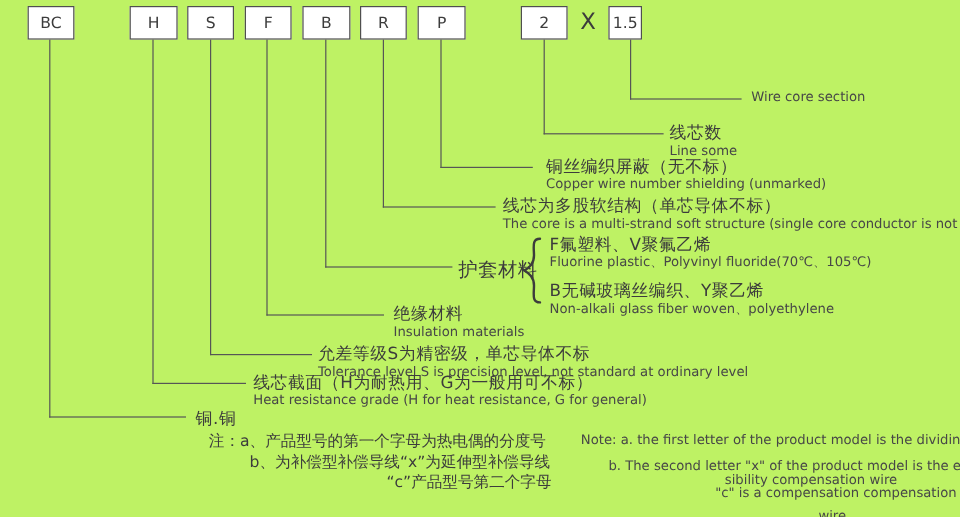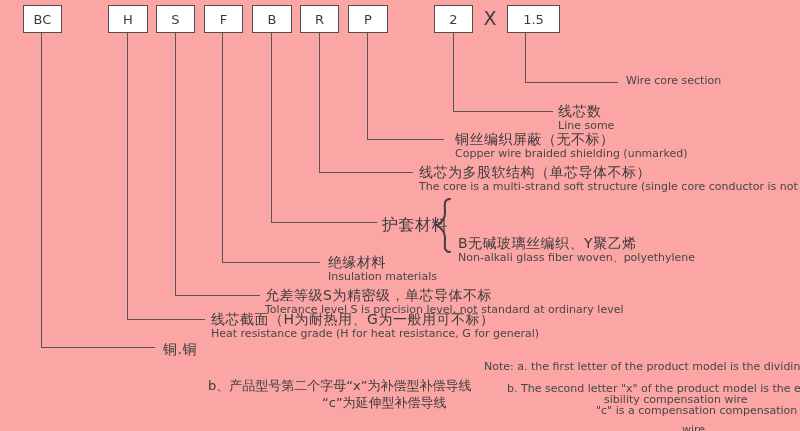--- a/index.html
+++ b/index.html
@@ -3,21 +3,21 @@
 <meta charset="utf-8">
 <style>
   html,body{margin:0;padding:0;}
   body{
     width:800px;height:431px;
     background:#ffffff;
     font-family:"DejaVu Sans","Liberation Sans",sans-serif;
     color:#3c3c3c;
     overflow:hidden;
   }
-  .diagram{position:relative;width:800px;height:431px;background:#fca5a5;}
+  .diagram{position:relative;width:800px;height:431px;background:#bef264;}
   .codebox{
     position:absolute;top:5px;height:28px;
     border:1px solid #4f4f4f;
     display:flex;align-items:center;justify-content:center;
     font-size:13px;color:#3c3c3c;box-sizing:border-box;
     background:#fff;
   }
   .x-sep{
     position:absolute;top:7px;left:477px;width:26px;
     font-size:19px;text-align:center;color:#3c3c3c;
@@ -44,21 +44,21 @@
 
   <div class="codebox" style="left:23px;width:39px">BC</div>
   <div class="codebox" style="left:108px;width:40px">H</div>
   <div class="codebox" style="left:156px;width:39px">S</div>
   <div class="codebox" style="left:204px;width:39px">F</div>
   <div class="codebox" style="left:252px;width:40px">B</div>
   <div class="codebox" style="left:300px;width:39px">R</div>
   <div class="codebox" style="left:348px;width:40px">P</div>
   <div class="codebox" style="left:434px;width:39px">2</div>
   <div class="x-sep">X</div>
-  <div class="codebox" style="left:507px;width:53px">1.5</div>
+  <div class="codebox" style="left:507px;width:28px">1.5</div>
 
   <div class="conn" style="left:41px;top:33px;width:114px;height:315px"></div>
   <div class="conn" style="left:127px;top:33px;width:78px;height:287px"></div>
   <div class="conn" style="left:175px;top:33px;width:85px;height:263px"></div>
   <div class="conn" style="left:222px;top:33px;width:98px;height:230px"></div>
   <div class="conn" style="left:271px;top:33px;width:106px;height:190px"></div>
   <div class="conn" style="left:319px;top:33px;width:94px;height:140px"></div>
   <div class="conn" style="left:367px;top:33px;width:77px;height:107px"></div>
   <div class="conn" style="left:453px;top:33px;width:100px;height:79px"></div>
   <div class="conn" style="left:525px;top:33px;width:93px;height:50px"></div>
@@ -67,33 +67,37 @@
     <div class="en">Wire core section</div>
   </div>
 
   <div class="callout" style="left:558px;top:103px">
     <div class="zh">线芯数</div>
     <div class="en">Line some</div>
   </div>
 
   <div class="callout" style="left:455px;top:131px">
     <div class="zh">铜丝编织屏蔽（无不标）</div>
-    <div class="en">Copper wire braided shielding (unmarked)</div>
+    <div class="en">Copper wire number shielding (unmarked)</div>
   </div>
 
   <div class="callout" style="left:419px;top:164px">
     <div class="zh">线芯为多股软结构（单芯导体不标）</div>
     <div class="en">The core is a multi-strand soft structure (single core conductor is not standard)</div>
   </div>
 
   <div class="sheath-label">护套材料</div>
   <div class="brace">
     <svg width="18" height="57" viewBox="0 0 18 57" xmlns="http://www.w3.org/2000/svg">
       <path d="M16 2 C9 2 11 9 11 16 C11 23 7 26 3 28.5 C7 31 11 34 11 41 C11 48 9 55 16 55" fill="none" stroke="#3c3c3c" stroke-width="2" stroke-linecap="round"></path>
     </svg>
+  </div>
+  <div class="sheath-option" style="top:196px">
+    <div class="zh">F氟塑料、V聚氟乙烯</div>
+    <div class="en">Fluorine plastic、Polyvinyl fluoride(70℃、105℃)</div>
   </div>
   <div class="sheath-option" style="top:235px">
     <div class="zh">B无碱玻璃丝编织、Y聚乙烯</div>
     <div class="en">Non-alkali glass fiber woven、polyethylene</div>
   </div>
 
   <div class="callout" style="left:328px;top:254px">
     <div class="zh">绝缘材料</div>
     <div class="en">Insulation materials</div>
   </div>
@@ -105,22 +109,23 @@
 
   <div class="callout" style="left:211px;top:311px">
     <div class="zh">线芯截面（H为耐热用、G为一般用可不标）</div>
     <div class="en">Heat resistance grade (H for heat resistance, G for general)</div>
   </div>
 
   <div class="callout" style="left:163px;top:341px">
     <div class="zh">铜.铜</div>
   </div>
 
-  <div class="note-zh" style="left:208px;top:378px">b、产品型号第二个字母“x”为补偿型补偿导线</div>
-  <div class="note-zh" style="left:322px;top:395px">“c”为延伸型补偿导线</div>
+  <div class="note-zh" style="left:174px;top:361px">注：a、产品型号的第一个字母为热电偶的分度号</div>
+  <div class="note-zh" style="left:208px;top:378px">b、为补偿型补偿导线“x”为延伸型补偿导线</div>
+  <div class="note-zh" style="left:322px;top:395px">“c”产品型号第二个字母</div>
 
   <div class="note-en" style="left:484px;top:361px">Note: a. the first letter of the product model is the dividing</div>
   <div class="note-en" style="left:507px;top:383px">b. The second letter "x" of the product model is the exten</div>
   <div class="note-en" style="left:604px;top:394px">sibility compensation wire</div>
   <div class="note-en" style="left:596px;top:405px">"c" is a compensation compensation</div>
   <div class="note-en" style="left:682px;top:424px">wire</div>
 
 </div>
 
 </body></html>

